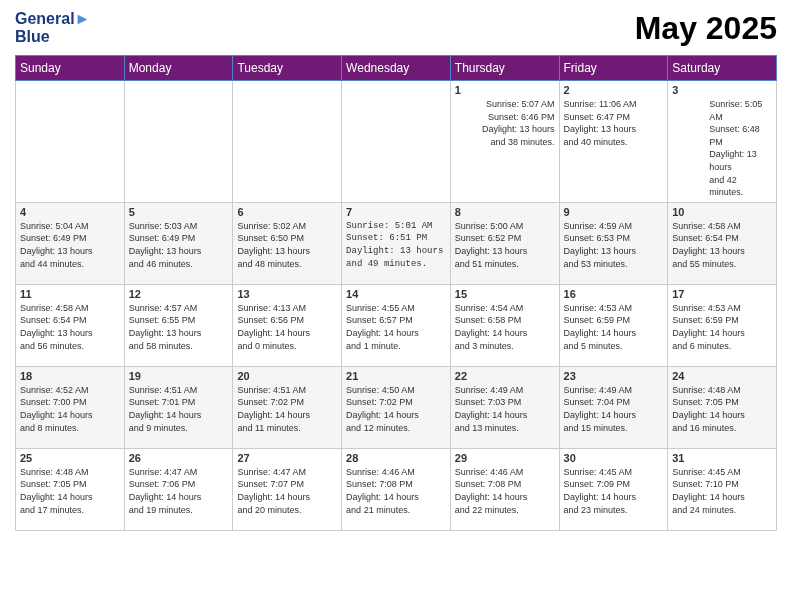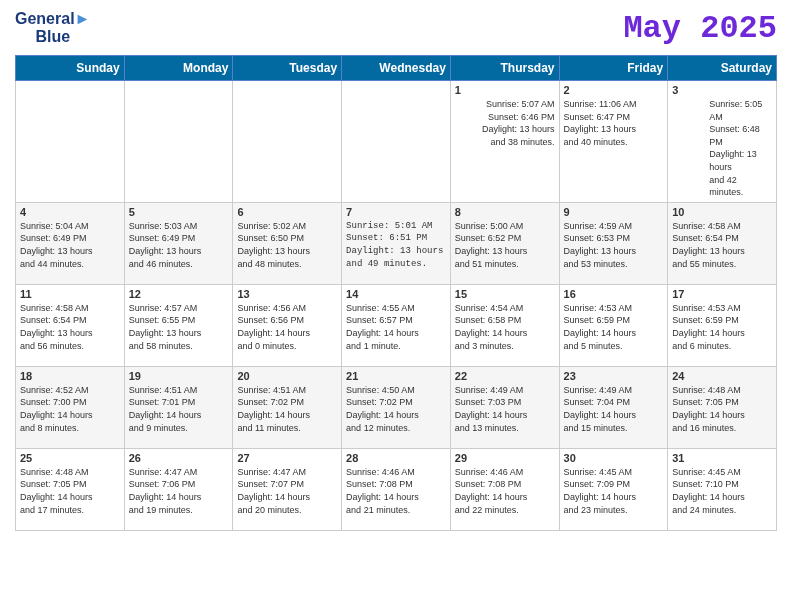--- a/index.html
+++ b/index.html
@@ -20,39 +20,38 @@
       justify-content: space-between;
       align-items: flex-start;
       margin-bottom: 8px;
     }
     .title-area {
       text-align: right;
     }
     .main-title {
       font-size: 32px;
       font-weight: bold;
-      color: #6d28d9;
-      font-family: Liberation Mono, monospace;
+      color: #000000;
     }
     .subtitle {
       font-size: 15px;
       color: #555;
     }
     .calendar {
       width: 100%;
       border-collapse: collapse;
       table-layout: fixed;
     }
     .calendar thead th {
-      background: #0369a1;
+      background: #701a75;
       color: #fff;
       font-size: 12px;
-      font-weight: bold;
+      font-weight: normal;
       padding: 5px 4px;
-      text-align: right;
+      text-align: left;
       border: 1px solid #5580d0;
     }
     .calendar tbody td {
       vertical-align: top;
       border: 1px solid #ccc;
       padding: 3px 4px;
       height: 82px;
       font-size: 9.5px;
       color: #333;
       background: #fff;
@@ -70,21 +69,21 @@
       font-size: 9px;
       line-height: 1.4;
       color: #333;
     }
     .empty-cell {
       background: #fff !important;
     }
     .logo-wrapper {
       display: flex;
       flex-direction: column;
-      align-items: center;
+      align-items: flex-start;
     }
     .logo-top {
       display: flex;
       align-items: center;
     }
     .logo-name {
       font-size: 16px;
       font-weight: bold;
       color: #1a3a7c;
     }
@@ -211,21 +210,21 @@
           </td>
           <td>
             <span class="day-num">12</span>
             <div class="day-info" style="white-space: pre-line;">Sunrise: 4:57 AM
 Sunset: 6:55 PM
 Daylight: 13 hours
 and 58 minutes.</div>
           </td>
           <td>
             <span class="day-num">13</span>
-            <div class="day-info" style="white-space: pre-line;">Sunrise: 4:56 AM
+            <div class="day-info" style="white-space: pre-line;">Sunrise: 4:13 AM
 Sunset: 6:56 PM
 Daylight: 14 hours
 and 0 minutes.</div>
           </td>
           <td>
             <span class="day-num">14</span>
             <div class="day-info" style="white-space: pre-line;">Sunrise: 4:55 AM
 Sunset: 6:57 PM
 Daylight: 14 hours
 and 1 minute.</div>

